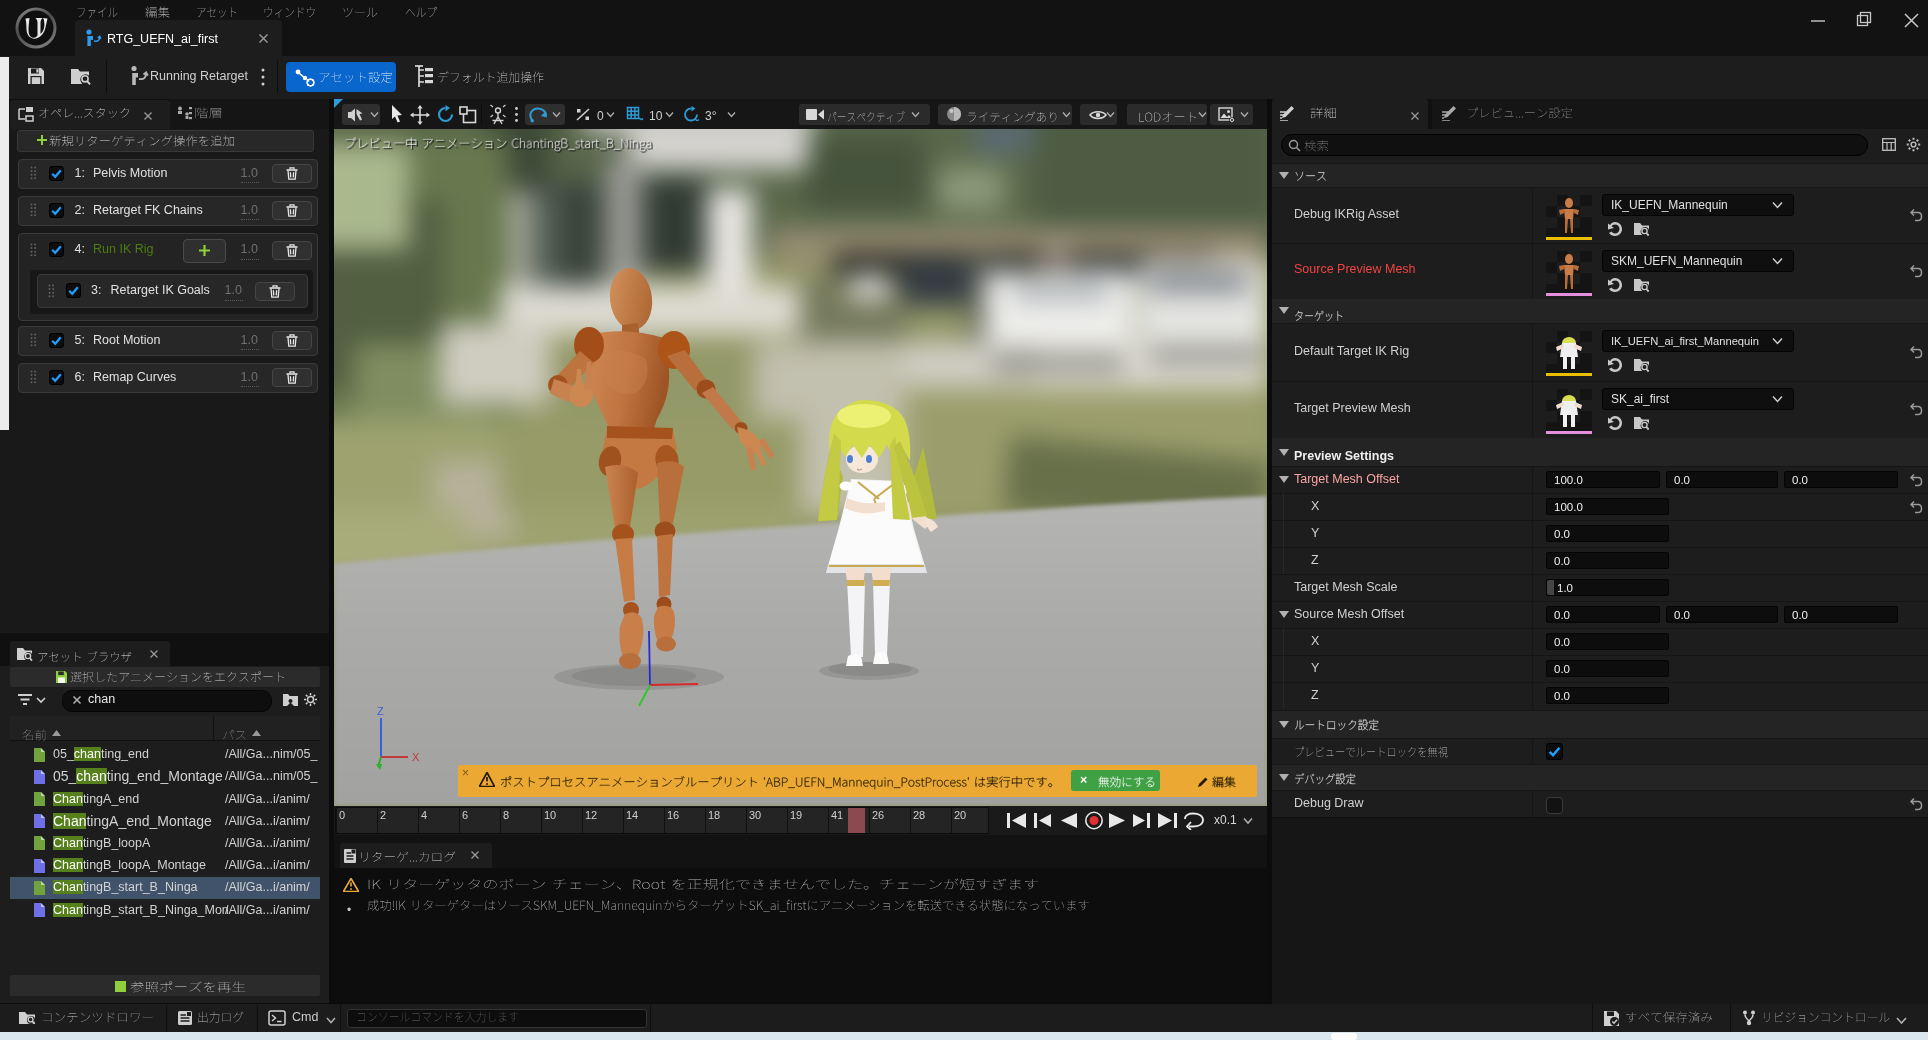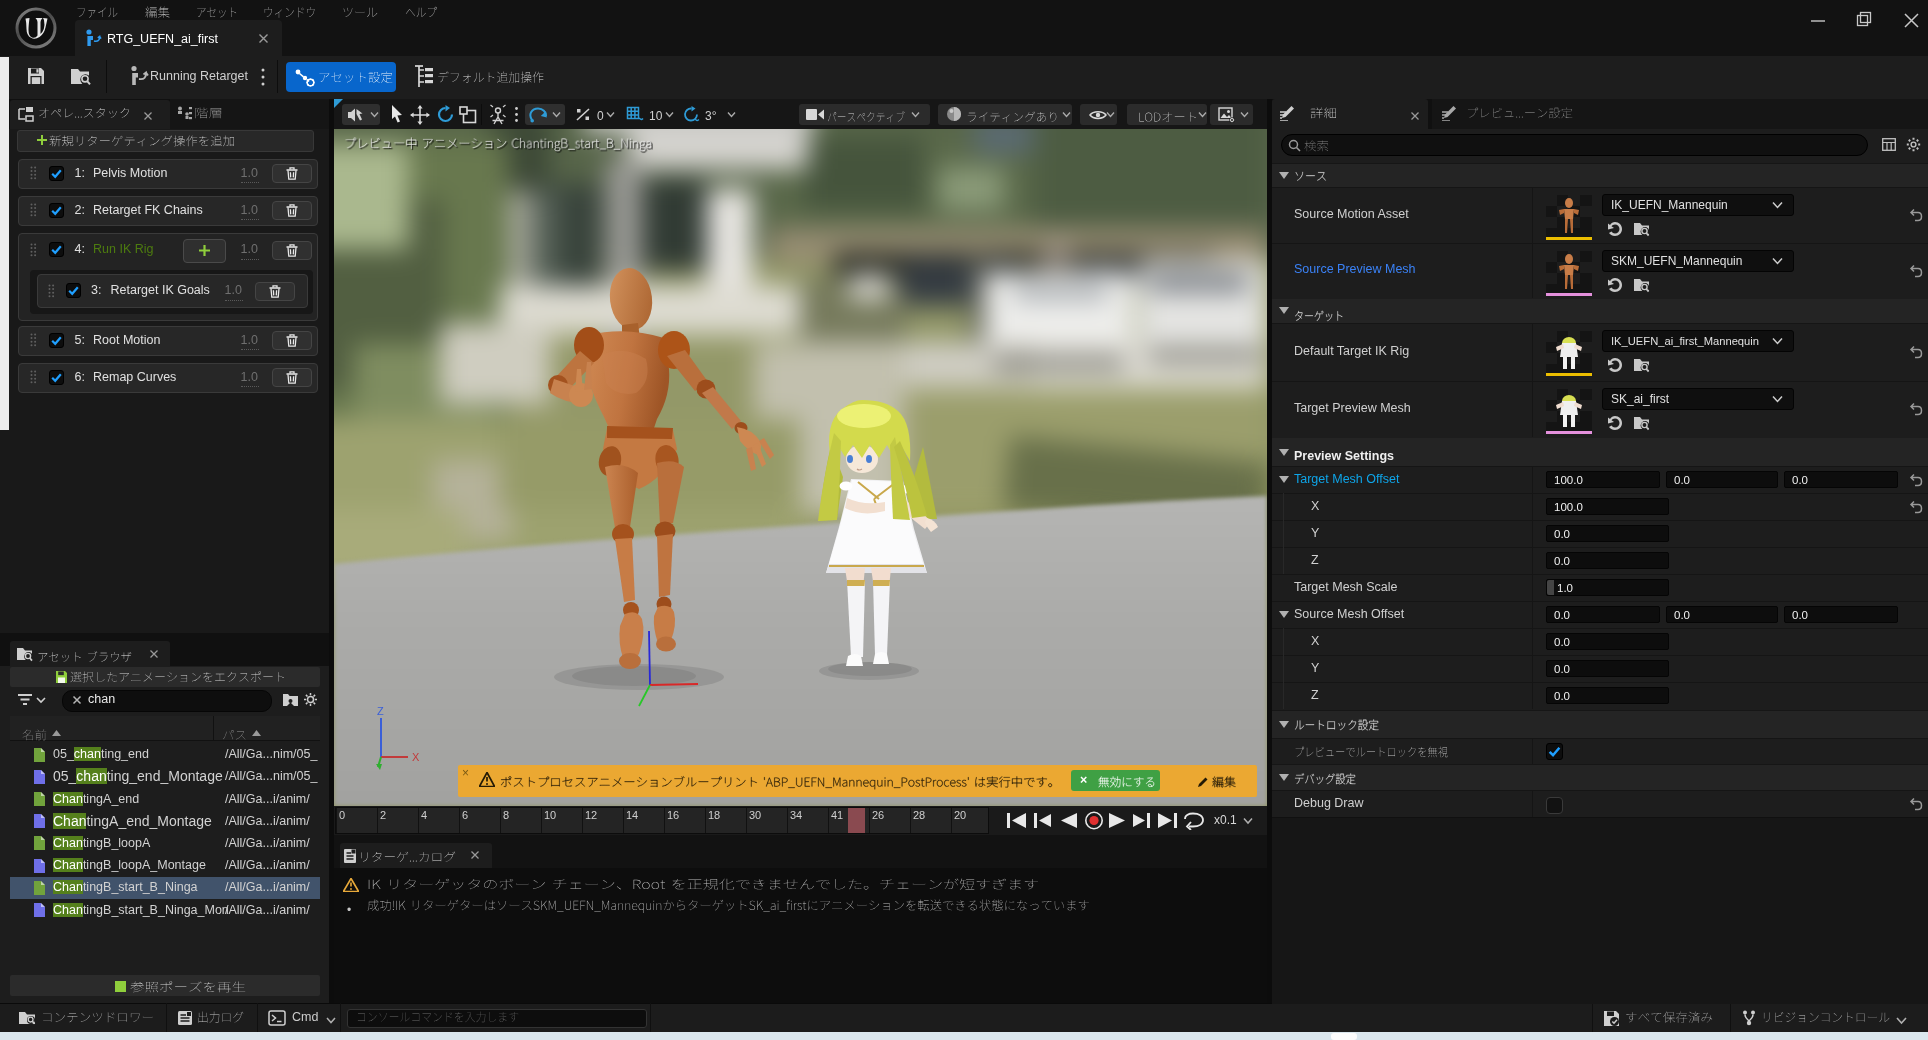--- a/index.html
+++ b/index.html
@@ -945,21 +945,21 @@
 <div class="lt" style="left:585.0px;top:809.00px;font-size:11.0px;color:#cfcfcf;line-height:13.8px;">12</div>
 <div style="position:absolute;left:623.0px;top:808.0px;width:1.0px;height:25.0px;background:#111"></div>
 <div class="lt" style="left:626.0px;top:809.00px;font-size:11.0px;color:#cfcfcf;line-height:13.8px;">14</div>
 <div style="position:absolute;left:664.0px;top:808.0px;width:1.0px;height:25.0px;background:#111"></div>
 <div class="lt" style="left:667.0px;top:809.00px;font-size:11.0px;color:#cfcfcf;line-height:13.8px;">16</div>
 <div style="position:absolute;left:705.0px;top:808.0px;width:1.0px;height:25.0px;background:#111"></div>
 <div class="lt" style="left:708.0px;top:809.00px;font-size:11.0px;color:#cfcfcf;line-height:13.8px;">18</div>
 <div style="position:absolute;left:746.0px;top:808.0px;width:1.0px;height:25.0px;background:#111"></div>
 <div class="lt" style="left:749.0px;top:809.00px;font-size:11.0px;color:#cfcfcf;line-height:13.8px;">30</div>
 <div style="position:absolute;left:787.0px;top:808.0px;width:1.0px;height:25.0px;background:#111"></div>
-<div class="lt" style="left:790.0px;top:809.00px;font-size:11.0px;color:#cfcfcf;line-height:13.8px;">34</div>
+<div class="lt" style="left:790.0px;top:809.00px;font-size:11.0px;color:#cfcfcf;line-height:13.8px;">19</div>
 <div style="position:absolute;left:828.0px;top:808.0px;width:1.0px;height:25.0px;background:#111"></div>
 <div class="lt" style="left:831.0px;top:809.00px;font-size:11.0px;color:#cfcfcf;line-height:13.8px;">41</div>
 <div style="position:absolute;left:869.0px;top:808.0px;width:1.0px;height:25.0px;background:#111"></div>
 <div class="lt" style="left:872.0px;top:809.00px;font-size:11.0px;color:#cfcfcf;line-height:13.8px;">26</div>
 <div style="position:absolute;left:910.0px;top:808.0px;width:1.0px;height:25.0px;background:#111"></div>
 <div class="lt" style="left:913.0px;top:809.00px;font-size:11.0px;color:#cfcfcf;line-height:13.8px;">28</div>
 <div style="position:absolute;left:951.0px;top:808.0px;width:1.0px;height:25.0px;background:#111"></div>
 <div class="lt" style="left:954.0px;top:809.00px;font-size:11.0px;color:#cfcfcf;line-height:13.8px;">20</div>
 <div style="position:absolute;left:848.0px;top:808.0px;width:17.0px;height:25.0px;background:#8a4a50"></div>
 <svg class="abs" style="left:1005px;top:811px" width="205" height="19" viewBox="0 0 205 19">
@@ -1035,21 +1035,21 @@
 <svg class="abs" style="left:1279px;top:307.0px" width="10" height="7" viewBox="0 0 10 7">
     <path d="M0 0 L10 0 L5 7 Z" fill="#b0b0b0"></path>
   </svg>
 <div style="position:absolute;left:1272.0px;top:437.0px;width:656.0px;height:29.0px;background:#242424;border-top:1px solid #161616"></div>
 <svg class="abs" style="left:1279px;top:448.5px" width="10" height="7" viewBox="0 0 10 7">
     <path d="M0 0 L10 0 L5 7 Z" fill="#b0b0b0"></path>
   </svg>
 <div class="lt" style="left:1294.0px;top:448.50px;font-size:12.5px;color:#efefef;line-height:15.6px;font-weight:bold;">Preview Settings</div>
 <div style="position:absolute;left:1272.0px;top:187.0px;width:656.0px;height:56.0px;background:#1d1d1d;border-top:1px solid #151515"></div>
 <div style="position:absolute;left:1532.0px;top:187.0px;width:1.0px;height:56.0px;background:#151515"></div>
-<div class="lt" style="left:1294.0px;top:206.50px;font-size:12.5px;color:#d0d0d0;line-height:15.6px;">Source Motion Asset</div>
+<div class="lt" style="left:1294.0px;top:206.50px;font-size:12.5px;color:#d0d0d0;line-height:15.6px;">Debug IKRig Asset</div>
 <div style="position:absolute;left:1546.0px;top:195.0px;width:46.0px;height:45.0px;background:#131313;border:1px solid #060606;box-sizing:border-box"></div>
 <svg class="abs" style="left:1546px;top:195.0px" width="46" height="45" viewBox="0 0 46 45">
     <rect x="0" y="0" width="46" height="45" fill="#141414"></rect>
     <rect x="0" y="0" width="11" height="11" fill="#1d1d1d"></rect>
     <rect x="22" y="0" width="12" height="11" fill="#1d1d1d"></rect>
     <rect x="11" y="11" width="11" height="11" fill="#1d1d1d"></rect>
     <rect x="34" y="11" width="12" height="11" fill="#1d1d1d"></rect>
     <rect x="0" y="22" width="11" height="11" fill="#1d1d1d"></rect>
     <rect x="22" y="22" width="12" height="11" fill="#1d1d1d"></rect>
     <ellipse cx="23" cy="8" rx="4" ry="5" fill="#c87d48"></ellipse>
@@ -1070,21 +1070,21 @@
     <path d="M1 2 L7 2 L9 4.5 L16 4.5 L16 14 L1 14 Z" fill="#c8c8c8"></path>
     <circle cx="12" cy="10.5" r="4.4" fill="#1d1d1d"></circle>
     <circle cx="11.5" cy="10" r="2.6" fill="none" stroke="#c8c8c8" stroke-width="1.4"></circle>
     <path d="M13.3 12 L15.6 14.6" stroke="#c8c8c8" stroke-width="1.7"></path>
   </svg>
 <svg class="abs" style="left:1909px;top:208.0px" width="14" height="14" viewBox="0 0 14 14">
     <path d="M5 1.5 L2 4.5 L5 7.5 M2 4.5 L9 4.5 C11.5 4.5 12.5 6.5 12.5 8.5 C12.5 10.5 11.5 12.5 9 12.5 L6 12.5" fill="none" stroke="#999" stroke-width="1.5"></path>
   </svg>
 <div style="position:absolute;left:1272.0px;top:243.0px;width:656.0px;height:55.0px;background:#1d1d1d;border-top:1px solid #151515"></div>
 <div style="position:absolute;left:1532.0px;top:243.0px;width:1.0px;height:55.0px;background:#151515"></div>
-<div class="lt" style="left:1294.0px;top:262.00px;font-size:12.5px;color:#3b82f6;line-height:15.6px;">Source Preview Mesh</div>
+<div class="lt" style="left:1294.0px;top:262.00px;font-size:12.5px;color:#ef4444;line-height:15.6px;">Source Preview Mesh</div>
 <div style="position:absolute;left:1546.0px;top:251.0px;width:46.0px;height:45.0px;background:#131313;border:1px solid #060606;box-sizing:border-box"></div>
 <svg class="abs" style="left:1546px;top:251.0px" width="46" height="45" viewBox="0 0 46 45">
     <rect x="0" y="0" width="46" height="45" fill="#141414"></rect>
     <rect x="0" y="0" width="11" height="11" fill="#1d1d1d"></rect>
     <rect x="22" y="0" width="12" height="11" fill="#1d1d1d"></rect>
     <rect x="11" y="11" width="11" height="11" fill="#1d1d1d"></rect>
     <rect x="34" y="11" width="12" height="11" fill="#1d1d1d"></rect>
     <rect x="0" y="22" width="11" height="11" fill="#1d1d1d"></rect>
     <rect x="22" y="22" width="12" height="11" fill="#1d1d1d"></rect>
     <ellipse cx="23" cy="8" rx="4" ry="5" fill="#c87d48"></ellipse>
@@ -1177,21 +1177,21 @@
     <path d="M1 2 L7 2 L9 4.5 L16 4.5 L16 14 L1 14 Z" fill="#c8c8c8"></path>
     <circle cx="12" cy="10.5" r="4.4" fill="#1d1d1d"></circle>
     <circle cx="11.5" cy="10" r="2.6" fill="none" stroke="#c8c8c8" stroke-width="1.4"></circle>
     <path d="M13.3 12 L15.6 14.6" stroke="#c8c8c8" stroke-width="1.7"></path>
   </svg>
 <svg class="abs" style="left:1909px;top:402.0px" width="14" height="14" viewBox="0 0 14 14">
     <path d="M5 1.5 L2 4.5 L5 7.5 M2 4.5 L9 4.5 C11.5 4.5 12.5 6.5 12.5 8.5 C12.5 10.5 11.5 12.5 9 12.5 L6 12.5" fill="none" stroke="#999" stroke-width="1.5"></path>
   </svg>
 <div style="position:absolute;left:1272.0px;top:466.0px;width:656.0px;height:27.0px;background:#1d1d1d;border-top:1px solid #151515"></div>
 <div style="position:absolute;left:1532.0px;top:466.0px;width:1.0px;height:27.0px;background:#151515"></div>
-<div class="lt" style="left:1294.0px;top:471.50px;font-size:12.5px;color:#0ea5e9;line-height:15.6px;">Target Mesh Offset</div>
+<div class="lt" style="left:1294.0px;top:471.50px;font-size:12.5px;color:#fca5a5;line-height:15.6px;">Target Mesh Offset</div>
 <div style="position:absolute;left:1546.0px;top:471.0px;width:114.0px;height:17.0px;background:#0d0d0d;border:1px solid #050505;border-radius:2px;box-sizing:border-box"></div>
 <div class="lt" style="left:1554.0px;top:472.50px;font-size:11.5px;color:#f0f0f0;line-height:14.4px;">100.0</div>
 <div style="position:absolute;left:1666.0px;top:471.0px;width:112.0px;height:17.0px;background:#0d0d0d;border:1px solid #050505;border-radius:2px;box-sizing:border-box"></div>
 <div class="lt" style="left:1674.0px;top:472.50px;font-size:11.5px;color:#f0f0f0;line-height:14.4px;">0.0</div>
 <div style="position:absolute;left:1784.0px;top:471.0px;width:114.0px;height:17.0px;background:#0d0d0d;border:1px solid #050505;border-radius:2px;box-sizing:border-box"></div>
 <div class="lt" style="left:1792.0px;top:472.50px;font-size:11.5px;color:#f0f0f0;line-height:14.4px;">0.0</div>
 <svg class="abs" style="left:1909px;top:472.5px" width="14" height="14" viewBox="0 0 14 14">
     <path d="M5 1.5 L2 4.5 L5 7.5 M2 4.5 L9 4.5 C11.5 4.5 12.5 6.5 12.5 8.5 C12.5 10.5 11.5 12.5 9 12.5 L6 12.5" fill="none" stroke="#999" stroke-width="1.5"></path>
   </svg>
 <svg class="abs" style="left:1279px;top:476.0px" width="10" height="7" viewBox="0 0 10 7">

